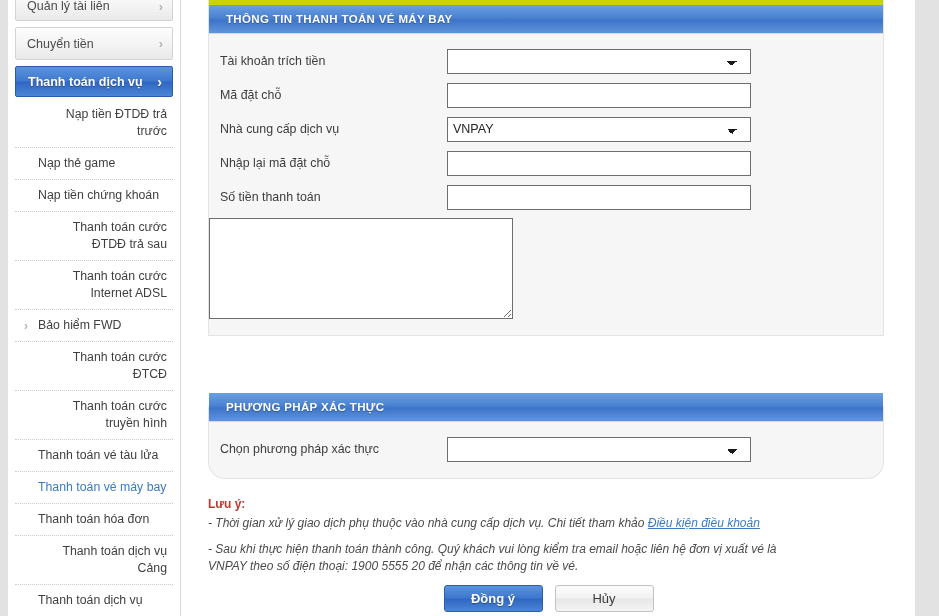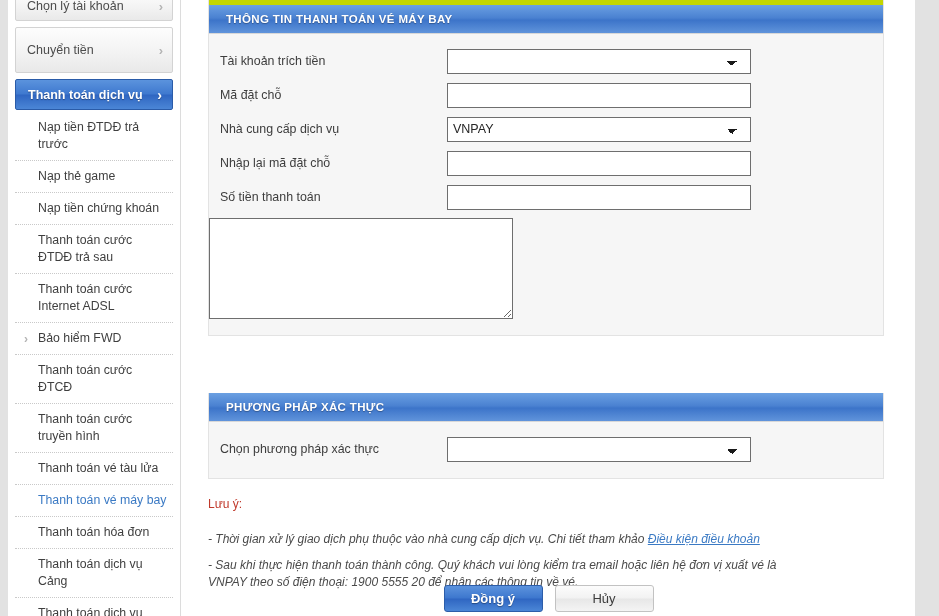--- a/index.html
+++ b/index.html
@@ -37,21 +37,21 @@
     left: 8px; top: 0;
     width: 173px; height: 616px;
     background: #ffffff;
     border-right: 1px solid #dcdcdc;
   }
   .nav-top {
     margin: 0 7px 6px 7px;
     background: linear-gradient(to bottom, #fdfdfd 0%, #f3f3f3 55%, #e9e9e9 100%);
     border: 1px solid #d3d3d3;
     border-radius: 2px;
-    height: 46px;
+    height: 33px;
     display: flex;
     align-items: center;
     padding: 0 9px 0 11px;
     color: #4c4c4c;
     font-size: 12.5px;
     position: relative;
   }
   .nav-top.first { margin-top: -9px; height: 30px; }
   .nav-top .lbl { flex: 1; }
   .chev-gray {
@@ -98,40 +98,40 @@
   .sub-item.has-chev { padding-left: 23px; }
   .sub-item .pchev {
     position: absolute;
     left: 9px; top: 50%;
     transform: translateY(-50%);
     color: #b4b4b4;
     font-size: 12px;
     font-weight: bold;
   }
   .sub-item.sel { color: #3b7ac4; }
-  .sub-item .txt { display: block; }
+  .sub-item .txt { display: block; text-align: right; }
 
   
   #main {
     position: absolute;
     left: 182px; top: 0;
     width: 733px; height: 616px;
     background: #ffffff;
   }
 
   .panel {
     position: absolute;
     left: 26px;
     width: 676px;
     background: #f6f6f6;
     border: 1px solid #e3e3e3;
     border-top: none;
   }
   #panel-payment { top: 0; }
-  #panel-auth    { top: 393px; }
+  #panel-auth    { top: 393px; border-radius: 17px; }
 
   .accent-bar {
     height: 5px;
     background: #c4d600;
     margin: 0;
   }
   .panel-head {
     height: 29px;
     background: linear-gradient(to bottom, #6ba0e2 0%, #4a81d1 46%, #3c74c9 54%, #6094db 100%);
     border-bottom: 1px solid #d8d8d8;
@@ -213,22 +213,22 @@
 
   
   #notes {
     position: absolute;
     left: 26px; top: 497px;
     width: 700px;
   }
   .note-title {
     color: #c0392b;
     font-size: 12px;
-    font-weight: normal;
-    margin-bottom: 20px;
+    font-weight: bold;
+    margin-bottom: 4px;
   }
   .note-line {
     font-size: 12px;
     color: #4a4a4a;
     font-style: italic;
     line-height: 17px;
     margin-bottom: 9px;
     max-width: 594px;
   }
   .note-line a {
@@ -272,21 +272,21 @@
 <body>
 
 <div id="screen">
 
   <div class="gutter-left"></div>
   <div class="gutter-right"></div>
 
   <nav id="sidebar">
 
     <div class="nav-top first">
-      <span class="lbl">Chọn lý tài khoản</span>
+      <span class="lbl">Quản lý tài liên</span>
       <span class="chev-gray">›</span>
     </div>
 
     <div class="nav-top">
       <span class="lbl">Chuyển tiền</span>
       <span class="chev-gray">›</span>
     </div>
 
     <div class="nav-active">
       <span class="lbl">Thanh toán dịch vụ</span>

